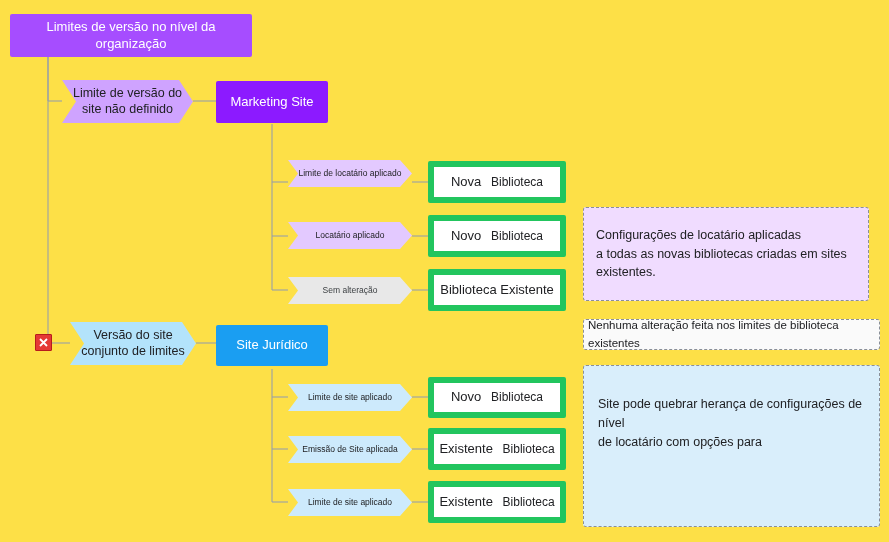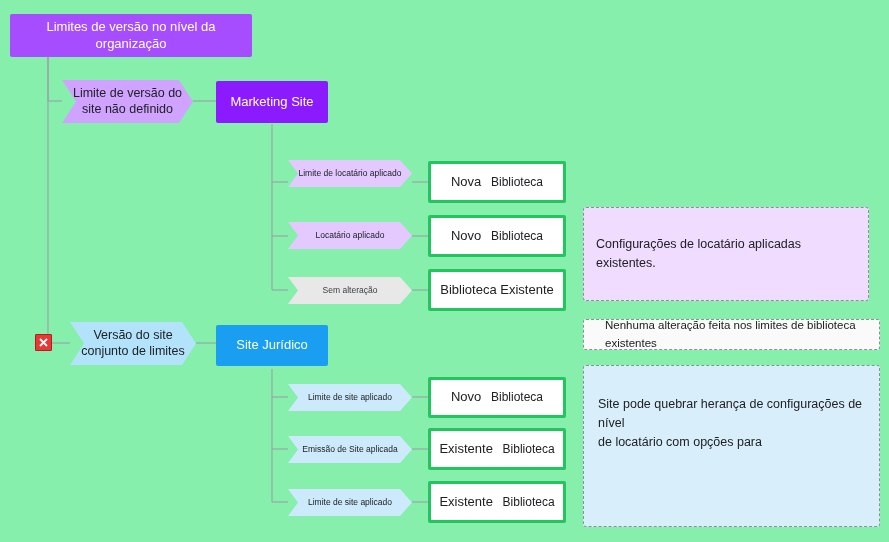--- a/index.html
+++ b/index.html
@@ -8,21 +8,21 @@
     background: #fafafa;
   }
   body {
     font-family: "Liberation Sans", sans-serif;
     -webkit-font-smoothing: antialiased;
   }
   #canvas {
     position: relative;
     width: 889px;
     height: 542px;
-    background: #86efac;
+    background: #fde047;
     overflow: hidden;
   }
   #wires {
     position: absolute;
     left: 0; top: 0;
     width: 889px;
     height: 542px;
     pointer-events: none;
   }
 
@@ -52,21 +52,21 @@
   }
   .proc-blue {
     background: #1a9ef2;
     color: #ffffff;
     font-size: 13px;
     border-radius: 2px;
   }
 
   .lib-box {
     background: #ffffff;
-    border: 3px solid #22c55e;
+    border: 6px solid #22c55e;
     color: #202124;
     font-size: 13px;
     border-radius: 2px;
   }
   .lib-box .lib-inner {
     display: inline-block;
     white-space: nowrap;
   }
   .lib-box .w1 { font-size: 13px; }
   .lib-box .w2 { font-size: 12px; }
@@ -233,25 +233,26 @@
   </div>
   <div class="node lib-box" style="left:428px; top:269px; width:138px; height:42px;">
     <span class="lib-inner">
       <span class="w1">Biblioteca Existente</span>
     </span>
   </div>
 
   <div class="note note-purple note-center" style="left:583px; top:163px; width:286px; height:94px;">
     <span>
       <span class="note-line">Configurações de locatário aplicadas</span>
+      <span class="note-line">a todas as novas bibliotecas criadas em sites</span>
       <span class="note-line">existentes.</span>
     </span>
   </div>
 
-  <div class="note note-plain note-center" style="left:583px; top:275px; width:297px; height:31px; padding:0 21px; font-size:11.5px;">
+  <div class="note note-plain note-center" style="left:583px; top:275px; width:297px; height:31px; padding:0 4px; font-size:11.5px;">
     <span>Nenhuma alteração feita nos limites de biblioteca existentes</span>
   </div>
 
   <div class="chev chev-blue-big" style="left:70px; top:322px; width:126px; height:43px;">
     <span>
       <span class="note-line">Versão do site</span>
       <span class="note-line">conjunto de limites</span>
     </span>
   </div>
 

